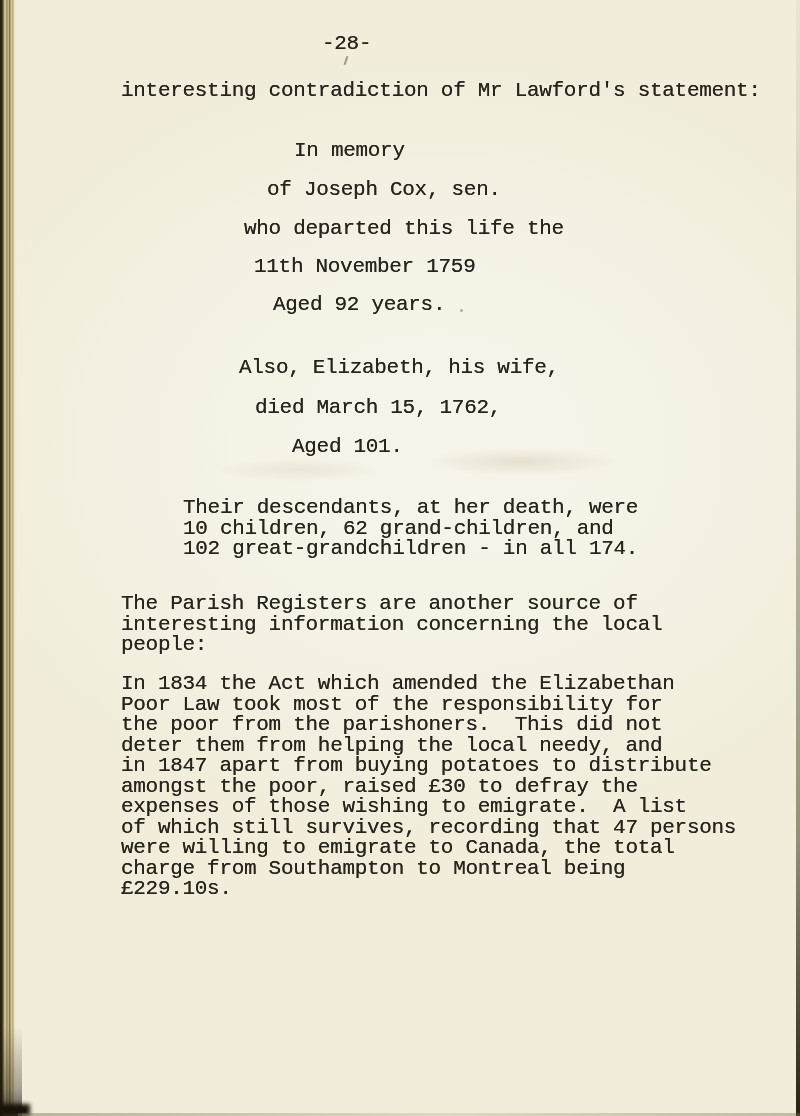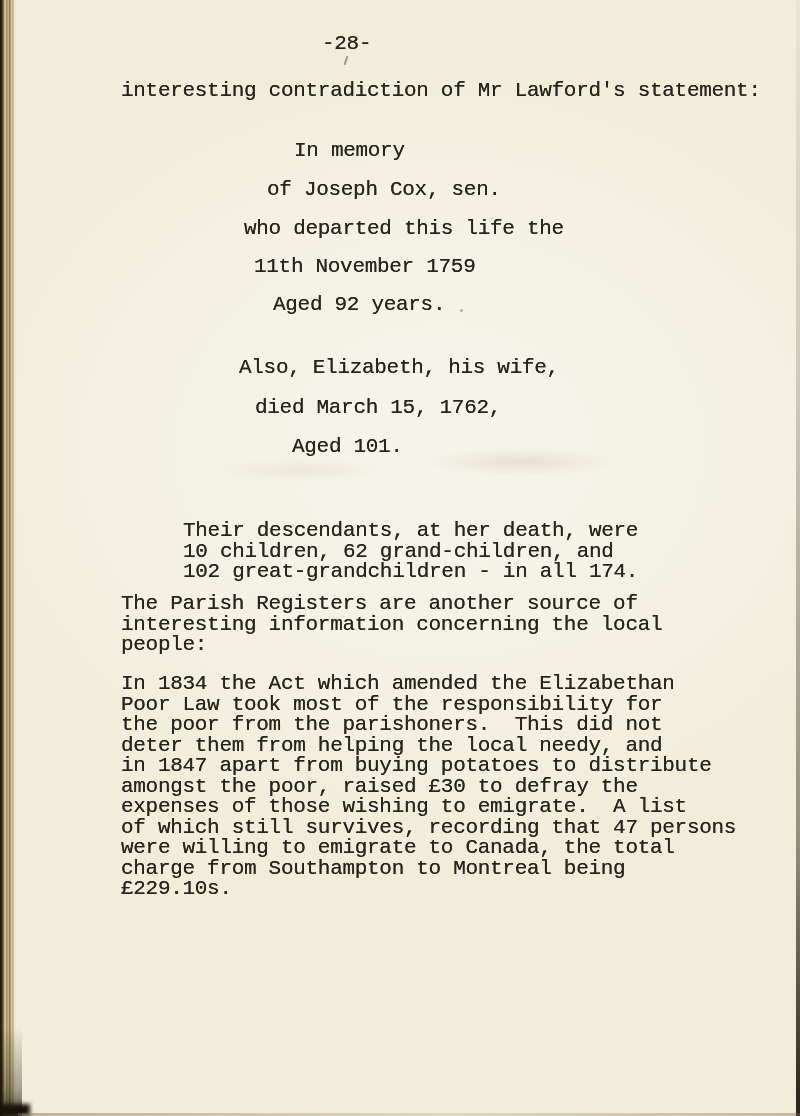--- a/index.html
+++ b/index.html
@@ -81,21 +81,21 @@
 
   .m0 { left: 294px; top: 141px; }
   .m1 { left: 267px; top: 180px; }
   .m2 { left: 215px; top: 219px; margin-left: 29px; }
   .m3 { left: 254px; top: 257px; }
   .m4 { left: 273px; top: 295px; }
   .m5 { left: 215px; top: 358px; margin-left: 24px; }
   .m6 { left: 255px; top: 398px; }
   .m7 { left: 292px; top: 437px; }
 
-  .descendants { left: 183px; top: 521px; }
+  .descendants { left: 183px; top: 498px; }
   .parish      { left: 121px; top: 594px; }
   .act         { left: 121px; top: 674px; }
   .burial      { left: 121px; top: 922px; }
 
   
   .tick-mark {
     position: absolute;
     left: 345px; top: 56px;
     width: 2px; height: 9px;
     background: #57523e;

